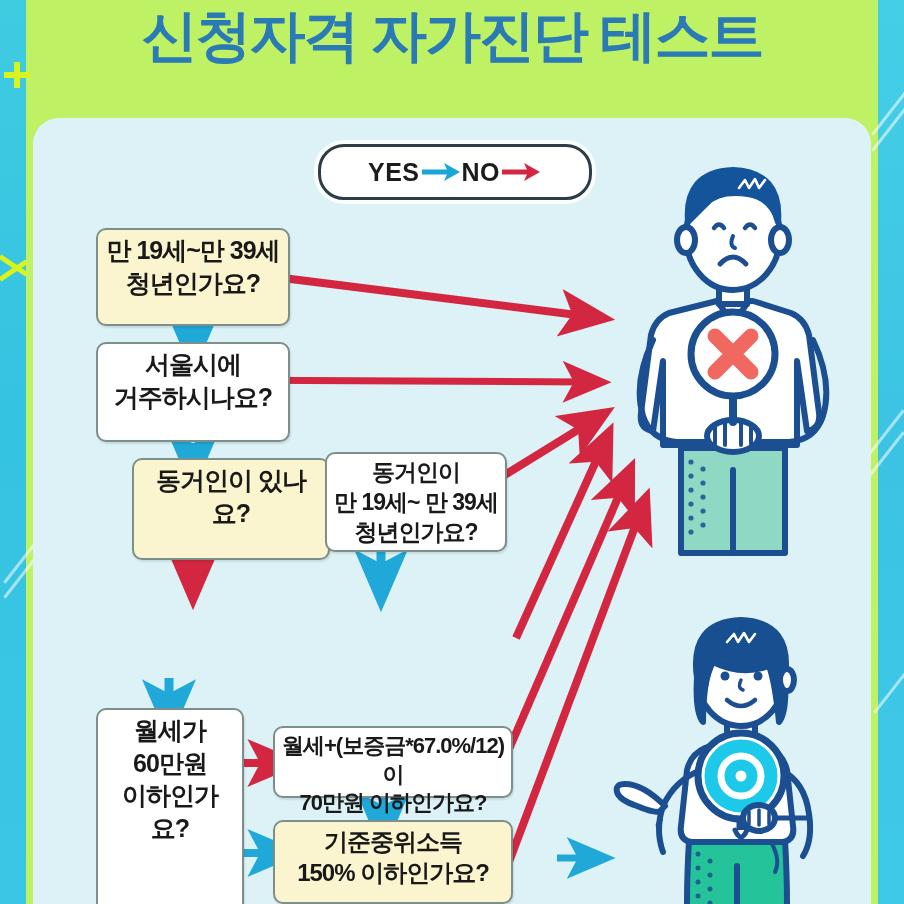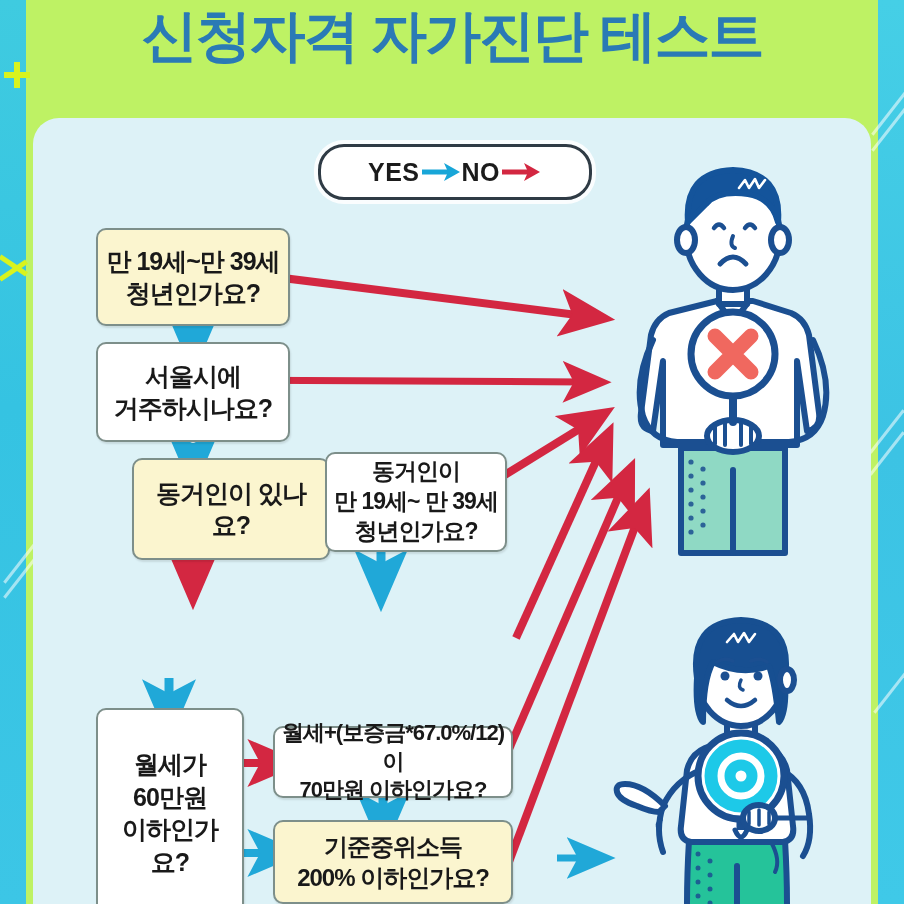--- a/index.html
+++ b/index.html
@@ -116,21 +116,20 @@
   }
   .legend-arrow { display: block; }
 
   
   .fbox {
     position: absolute;
     border: 2px solid #7d8f8a;
     border-radius: 10px;
     box-sizing: border-box;
     display: flex;
-    align-items: center;
     justify-content: center;
     text-align: center;
     font-weight: 900;
     color: #191919;
     line-height: 1.3;
     letter-spacing: -1px;
     padding: 4px 6px;
     box-shadow: 1px 2px 2px rgba(0,0,0,0.10);
   }
   .fbox.yellow { background: #fbf5cf; }
@@ -263,21 +262,21 @@
 이하인가요?</span>
     </div>
 
     <div class="fbox white" style="left:240px; top:608px; width:240px; height:72px; font-size:22px;">
       <span class="box-text">월세+(보증금*67.0%/12)이
 70만원 이하인가요?</span>
     </div>
 
     <div class="fbox yellow" style="left:240px; top:702px; width:240px; height:84px; font-size:24px;">
       <span class="box-text">기준중위소득
-200% 이하인가요?</span>
+150% 이하인가요?</span>
     </div>
 
     <svg class="chars" viewBox="0 0 838 800">
 
       <g stroke="#1b4f91" stroke-width="6" stroke-linejoin="round" stroke-linecap="round">
 
         <path d="M648 330 h104 v105 h-104 z" fill="#8fd9c4"></path>
         <path d="M700 352 v83" fill="none" stroke-width="6"></path>
 
         <g stroke="none" fill="#1b4f91" opacity="0.85">

